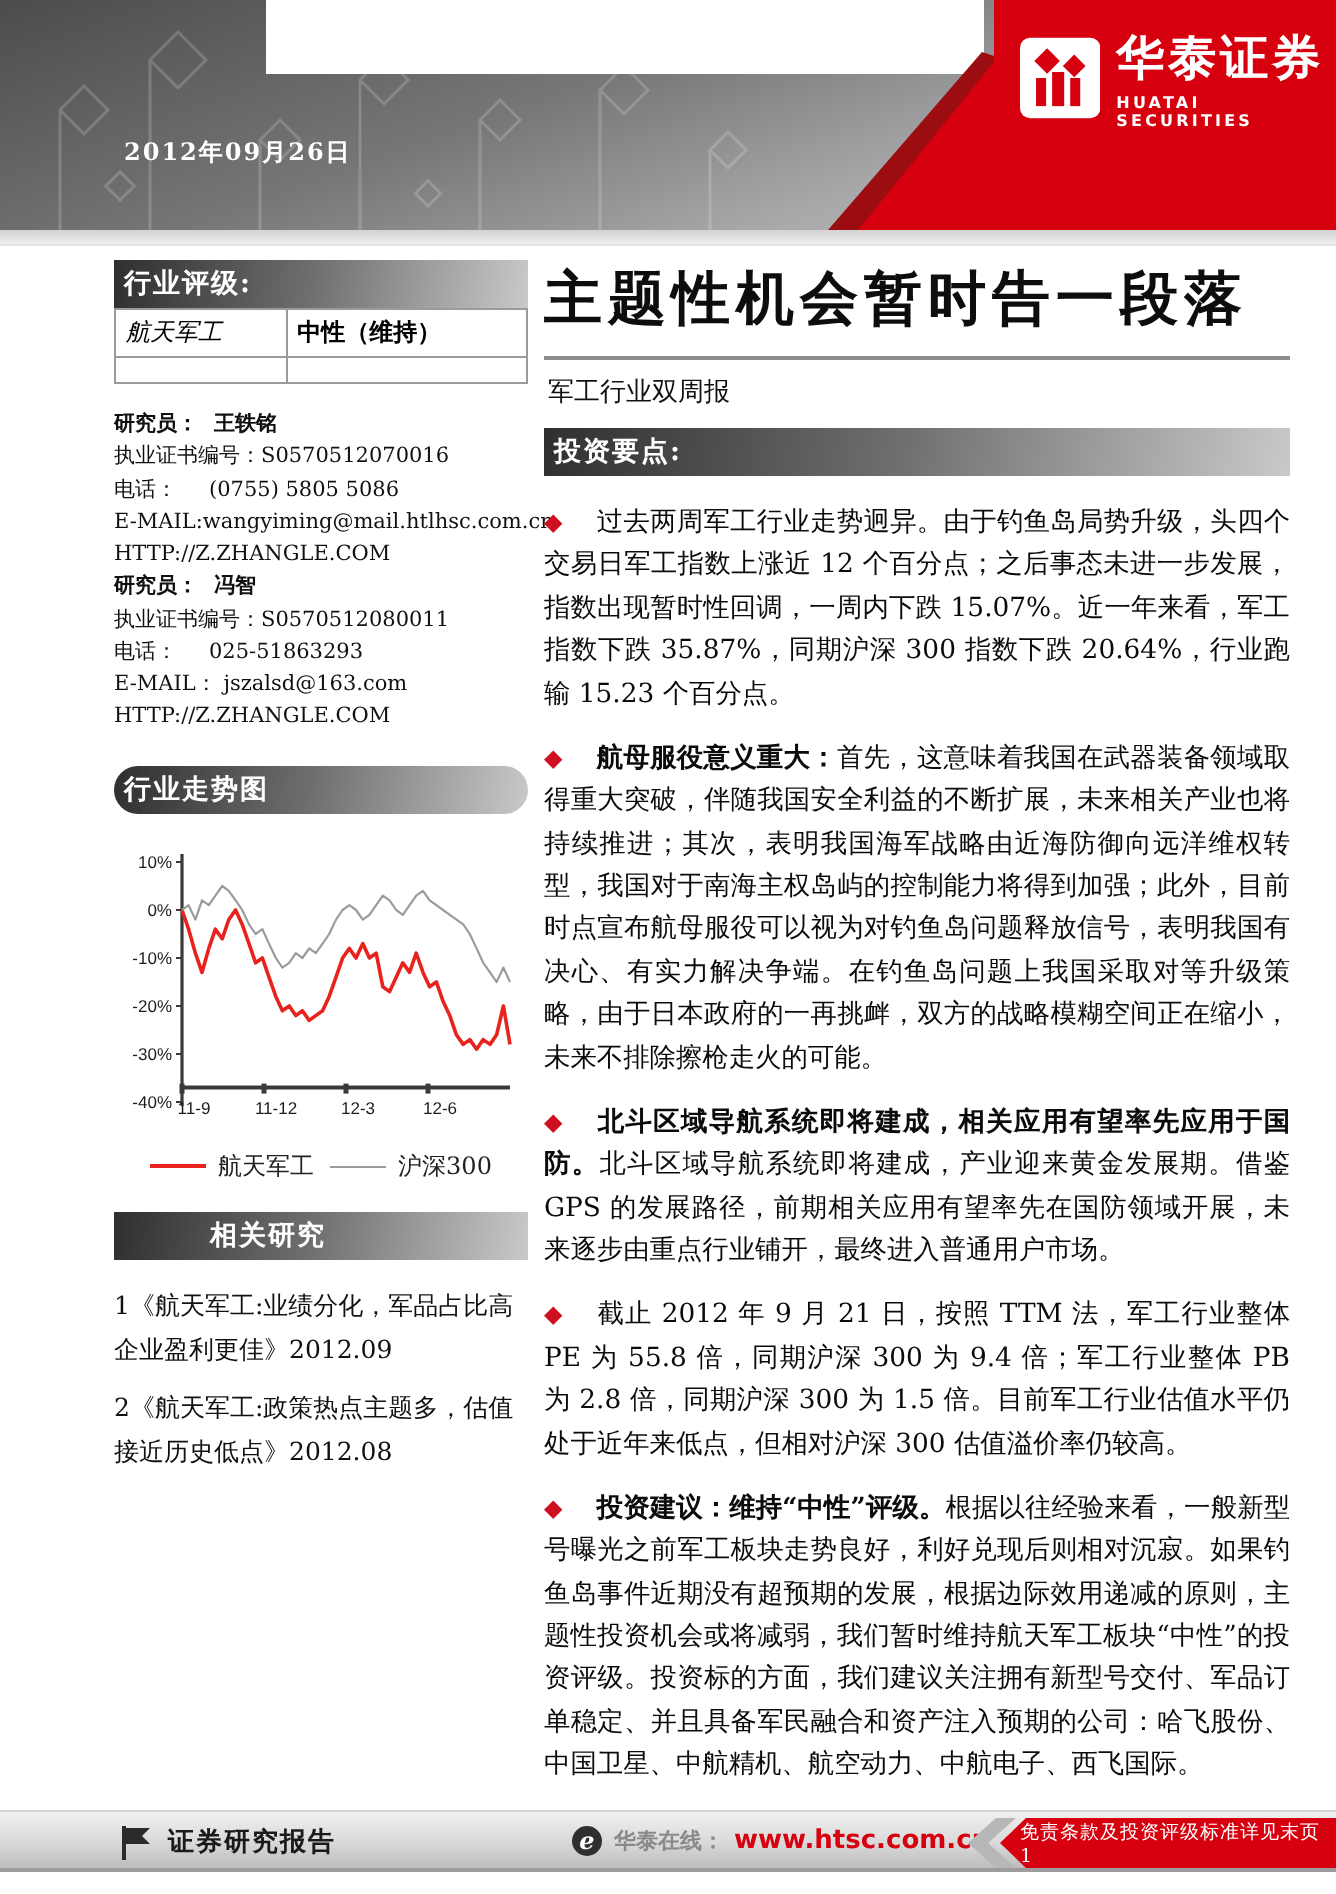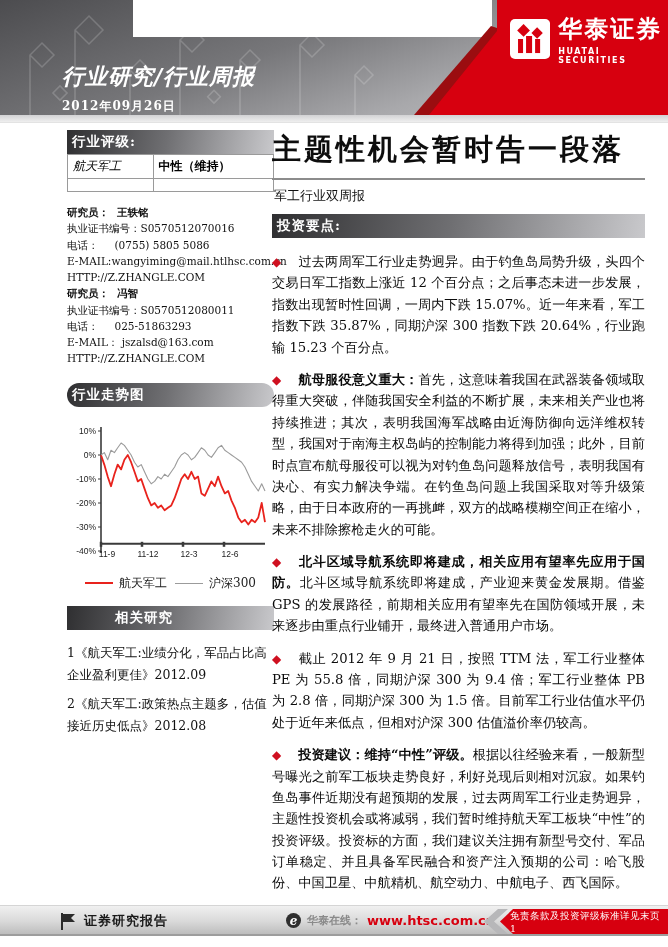--- a/index.html
+++ b/index.html
@@ -21,21 +21,21 @@
   .logo-cn { font-size:24px; font-weight:bold; letter-spacing:2px; font-family:"DejaVu Sans","Liberation Sans",sans-serif; }
   .logo-en { font-size:8px; font-weight:bold; letter-spacing:1.6px; margin-top:2px; font-family:"DejaVu Sans","Liberation Sans",sans-serif; }
   .header-strip { position:absolute; left:0; top:115px; width:668px; height:8px;
                   background:linear-gradient(#d2d2d4,#efefef); border-bottom:1px solid #e3e3e3; }
 
   
   .bar { background:linear-gradient(100deg,#2f2f31 0%,#6f6f72 48%,#c9c9cc 100%);
          color:#fff; font-weight:bold; font-size:13.5px; padding:3px 6px 3px 5px; letter-spacing:1px; }
 
   
-  .sidebar { position:absolute; left:67px; top:130px; width:207px; }
+  .sidebar { position:absolute; left:57px; top:130px; width:207px; }
   .rating-table { width:100%; border-collapse:collapse; margin-top:0; }
   .rating-table td { border:1px solid #9a9a9a; font-size:12px; padding:3px 5px; height:20px; }
   .rating-table tr.empty td { height:13px; }
   .analysts { margin-top:12px; }
   .a-line { font-size:10.5px; color:#111; line-height:1.55; white-space:nowrap; }
   .a-line .val { margin-left:8px; }
   .a-line .val-wide { margin-left:16px; }
   .a-line.bold { font-weight:bold; }
   .trend-head { margin-top:16px;border-radius:12px; }
   .chart-box { margin-top:14px; }
@@ -104,21 +104,20 @@
         <rect x="8" y="20" width="5" height="14" fill="#d7000f"></rect>
         <rect x="16" y="17" width="6" height="17" fill="#d7000f"></rect>
         <rect x="25" y="20" width="5" height="14" fill="#d7000f"></rect>
       </svg>
       <div class="logo-text">
         <div class="logo-cn">华泰证券</div>
         <div class="logo-en">HUATAI SECURITIES</div>
       </div>
     </div>
     <div class="header-left">
-      <div class="report-category">行业研究/行业周报</div>
       <div class="report-date">2012年09月26日</div>
     </div>
   </div>
   <div class="header-strip"></div>
 
   <div class="sidebar">
     <div class="bar">行业评级:</div>
     <table class="rating-table">
       <tbody>
           <tr>
@@ -207,21 +206,21 @@
 
   <div class="main">
     <div class="doc-title">主题性机会暂时告一段落</div>
     <div class="doc-subtitle">军工行业双周报</div>
     <div class="bar keypoints-bar">投资要点:</div>
 
     <p class="bullet"><span class="diamond">◆</span><span class="lead"></span><span>过去两周军工行业走势迥异。由于钓鱼岛局势升级，头四个交易日军工指数上涨近 12 个百分点；之后事态未进一步发展，指数出现暂时性回调，一周内下跌 15.07%。近一年来看，军工指数下跌 35.87%，同期沪深 300 指数下跌 20.64%，行业跑输 15.23 个百分点。</span></p>
     <p class="bullet"><span class="diamond">◆</span><span class="lead">航母服役意义重大：</span><span>首先，这意味着我国在武器装备领域取得重大突破，伴随我国安全利益的不断扩展，未来相关产业也将持续推进；其次，表明我国海军战略由近海防御向远洋维权转型，我国对于南海主权岛屿的控制能力将得到加强；此外，目前时点宣布航母服役可以视为对钓鱼岛问题释放信号，表明我国有决心、有实力解决争端。在钓鱼岛问题上我国采取对等升级策略，由于日本政府的一再挑衅，双方的战略模糊空间正在缩小，未来不排除擦枪走火的可能。</span></p>
     <p class="bullet"><span class="diamond">◆</span><span class="lead">北斗区域导航系统即将建成，相关应用有望率先应用于国防。</span><span>北斗区域导航系统即将建成，产业迎来黄金发展期。借鉴 GPS 的发展路径，前期相关应用有望率先在国防领域开展，未来逐步由重点行业铺开，最终进入普通用户市场。</span></p>
     <p class="bullet"><span class="diamond">◆</span><span class="lead"></span><span>截止 2012 年 9 月 21 日，按照 TTM 法，军工行业整体 PE 为 55.8 倍，同期沪深 300 为 9.4 倍；军工行业整体 PB 为 2.8 倍，同期沪深 300 为 1.5 倍。目前军工行业估值水平仍处于近年来低点，但相对沪深 300 估值溢价率仍较高。</span></p>
-    <p class="bullet"><span class="diamond">◆</span><span class="lead">投资建议：维持“中性”评级。</span><span>根据以往经验来看，一般新型号曝光之前军工板块走势良好，利好兑现后则相对沉寂。如果钓鱼岛事件近期没有超预期的发展，过去两周军工行业走势迥异，主题性投资机会或将减弱，我们暂时维持航天军工板块“中性”的投资评级。投资标的方面，我们建议关注拥有新型号交付、军品订单稳定、并且具备军民融合和资产注入预期的公司：哈飞股份、中国卫星、中航精机、航空动力、中航电子、西飞国际。</span></p>
+    <p class="bullet"><span class="diamond">◆</span><span class="lead">投资建议：维持“中性”评级。</span><span>根据以往经验来看，一般新型号曝光之前军工板块走势良好，利好兑现后则相对沉寂。如果钓鱼岛事件近期没有超预期的发展，根据边际效用递减的原则，主题性投资机会或将减弱，我们暂时维持航天军工板块“中性”的投资评级。投资标的方面，我们建议关注拥有新型号交付、军品订单稳定、并且具备军民融合和资产注入预期的公司：哈飞股份、中国卫星、中航精机、航空动力、中航电子、西飞国际。</span></p>
     <p class="bullet"><span class="diamond">◆</span><span class="lead">风险提示：</span><span>资产重组慢于预期，军品订单低于预期</span></p>
   </div>
 
   <div class="footer">
     <div class="footer-left">
       <svg width="16" height="18" viewBox="0 0 16 18">
         <rect x="1" y="1" width="2" height="17" fill="#2b2b2b"></rect>
         <path d="M3 2 h12 l-4 4 4 4 h-12 z" fill="#2b2b2b"></path>
       </svg>
       <span class="footer-report">证券研究报告</span>

